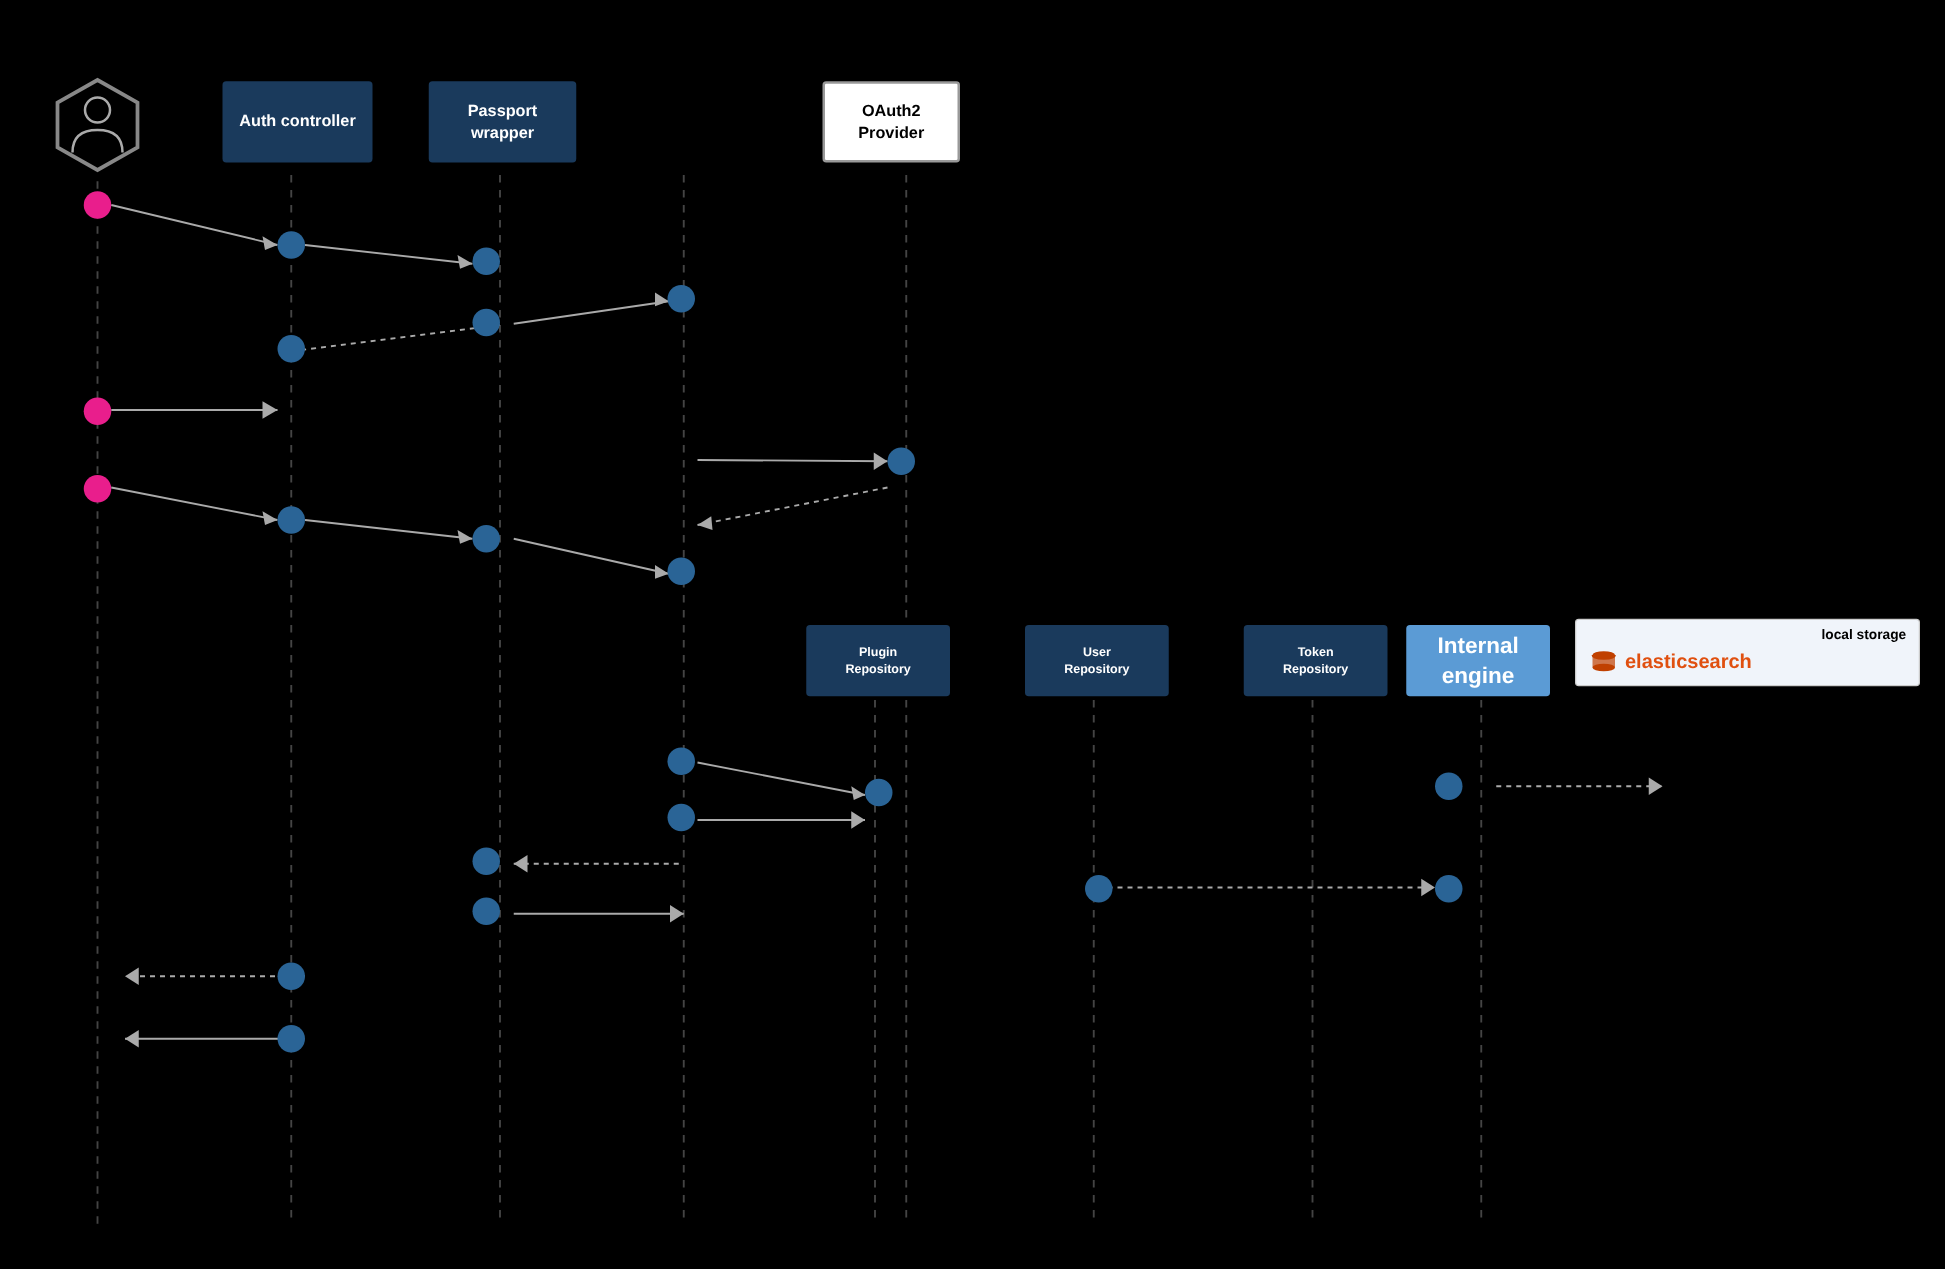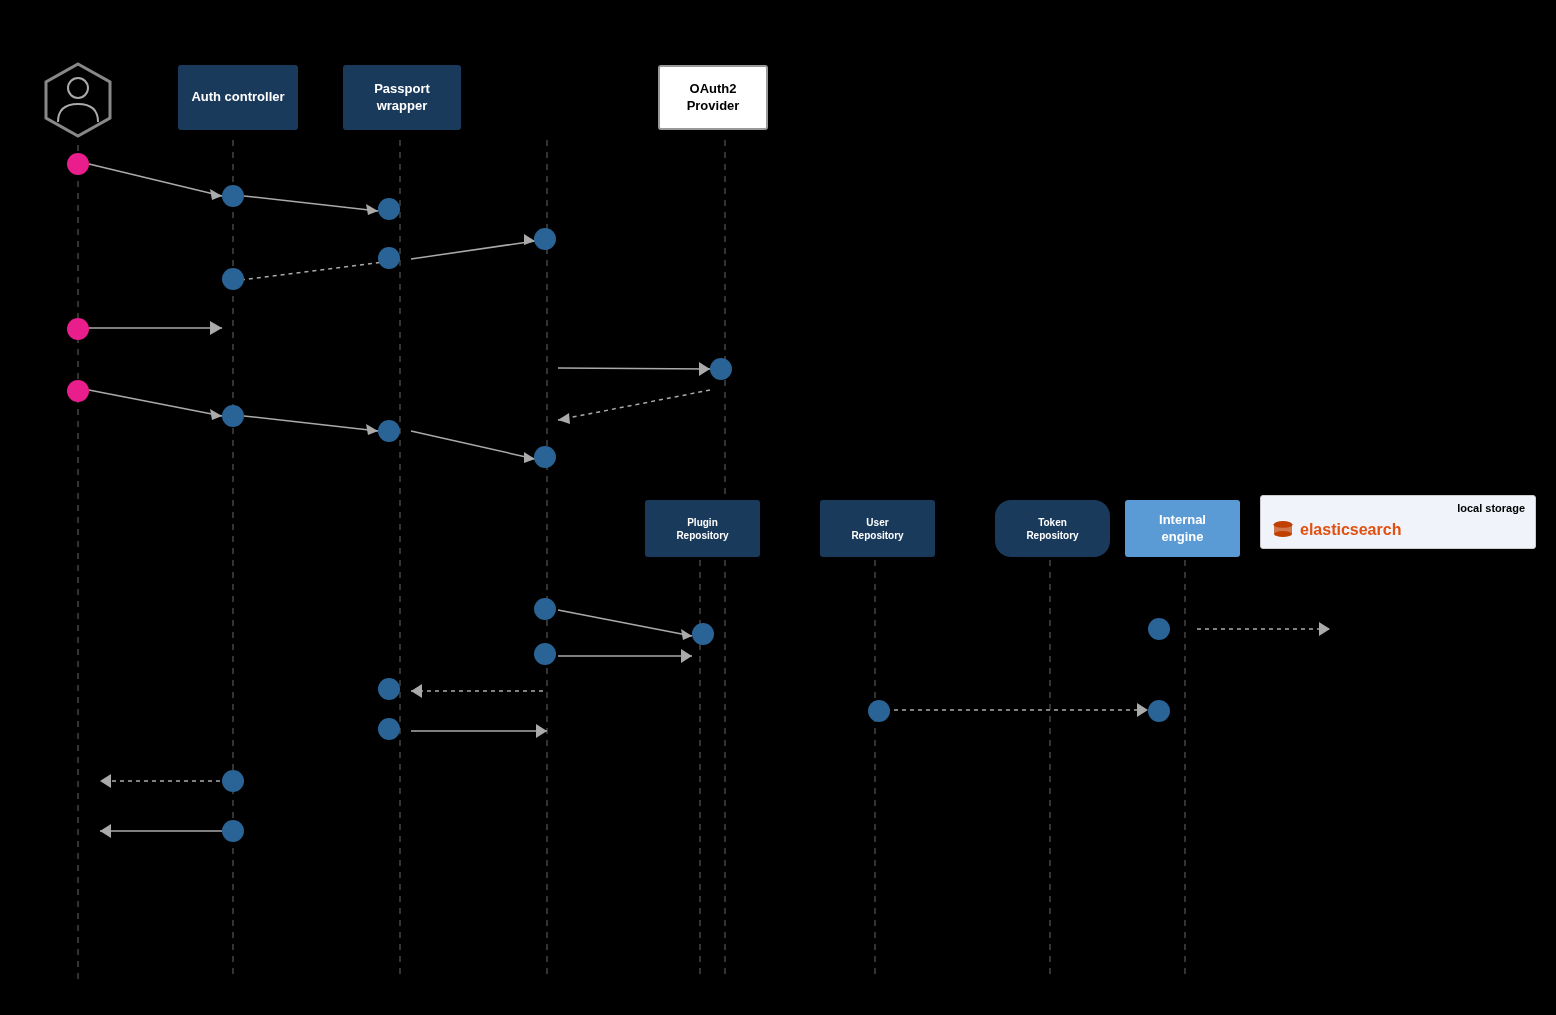--- a/index.html
+++ b/index.html
@@ -98,21 +98,21 @@
     }
     .internal-engine-box {
       position: absolute;
       top: 500px;
       background: #5b9bd5;
       color: #fff;
       border-radius: 3px;
       padding: 8px 12px;
       text-align: center;
       font-weight: bold;
-      font-size: 13px;
+      font-size: 18px;
       line-height: 1.3;
       display: flex;
       align-items: center;
       justify-content: center;
       min-width: 110px;
       min-height: 55px;
     }
     
     .local-storage-box {
       position: absolute;
@@ -258,21 +258,21 @@
   <div class="dot blue" style="left:710px;top:358px;"></div>
 
   <div class="repo-box" style="left:645px;top:500px;width:115px;height:57px;">
     <span>Plugin<br>Repository</span>
   </div>
 
   <div class="repo-box" style="left:820px;top:500px;width:115px;height:57px;justify-content:center;">
     <span>User<br>Repository</span>
   </div>
 
-  <div class="repo-box" style="left:995px;top:500px;width:115px;height:57px;border-radius:16px;">
+  <div class="repo-box" style="left:995px;top:500px;width:115px;height:57px;">
     <span>Token<br>Repository</span>
   </div>
 
   <div class="internal-engine-box" style="left:1125px;top:500px;width:115px;height:57px;">
     <span>Internal<br>engine</span>
   </div>
 
   <div class="local-storage-box" style="left:1260px;top:495px;">
     <div class="ls-title">local storage</div>
 

